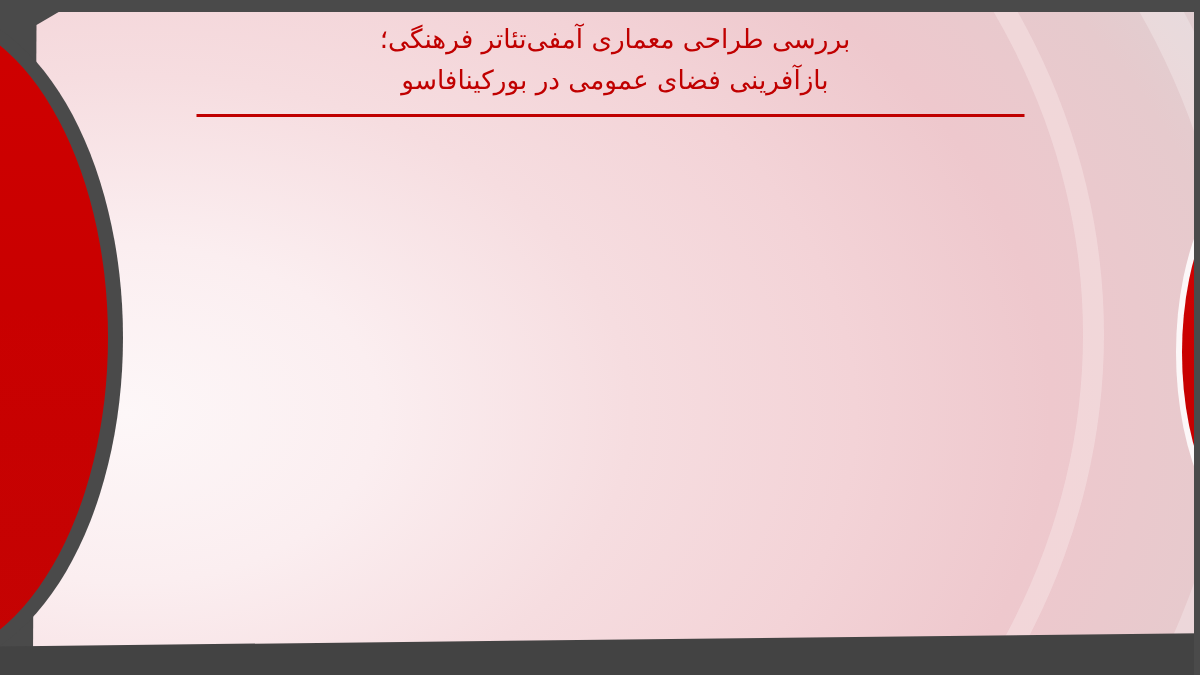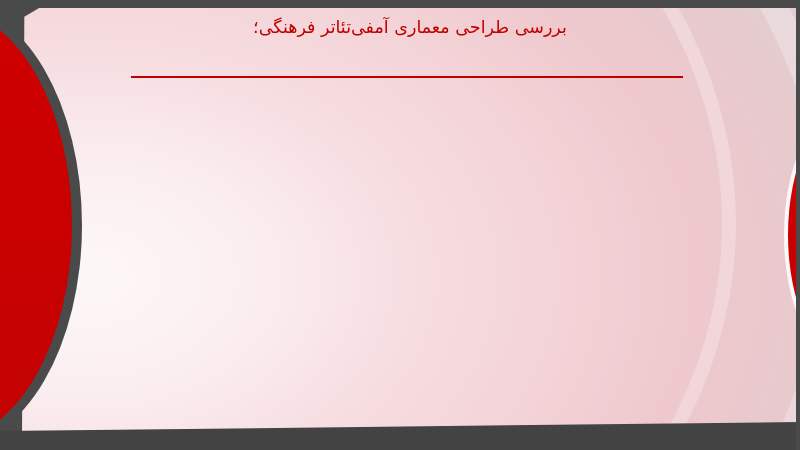--- a/index.html
+++ b/index.html
@@ -187,17 +187,18 @@
   </div>
 
   <div class="red-left-outline"></div>
   <div class="red-left"></div>
 
   <div class="frame-bottom-wedge"></div>
   <div class="right-edge"></div>
 
   <div class="title-block">
     <div class="title-line">بررسی طراحی معماری آمفی‌تئاتر فرهنگی؛</div>
+    <div class="title-line">بازآفرینی فضای عمومی در بورکینافاسو</div>
   </div>
   <div class="title-rule"></div>
 
 
 </div>
 
 </body></html>

